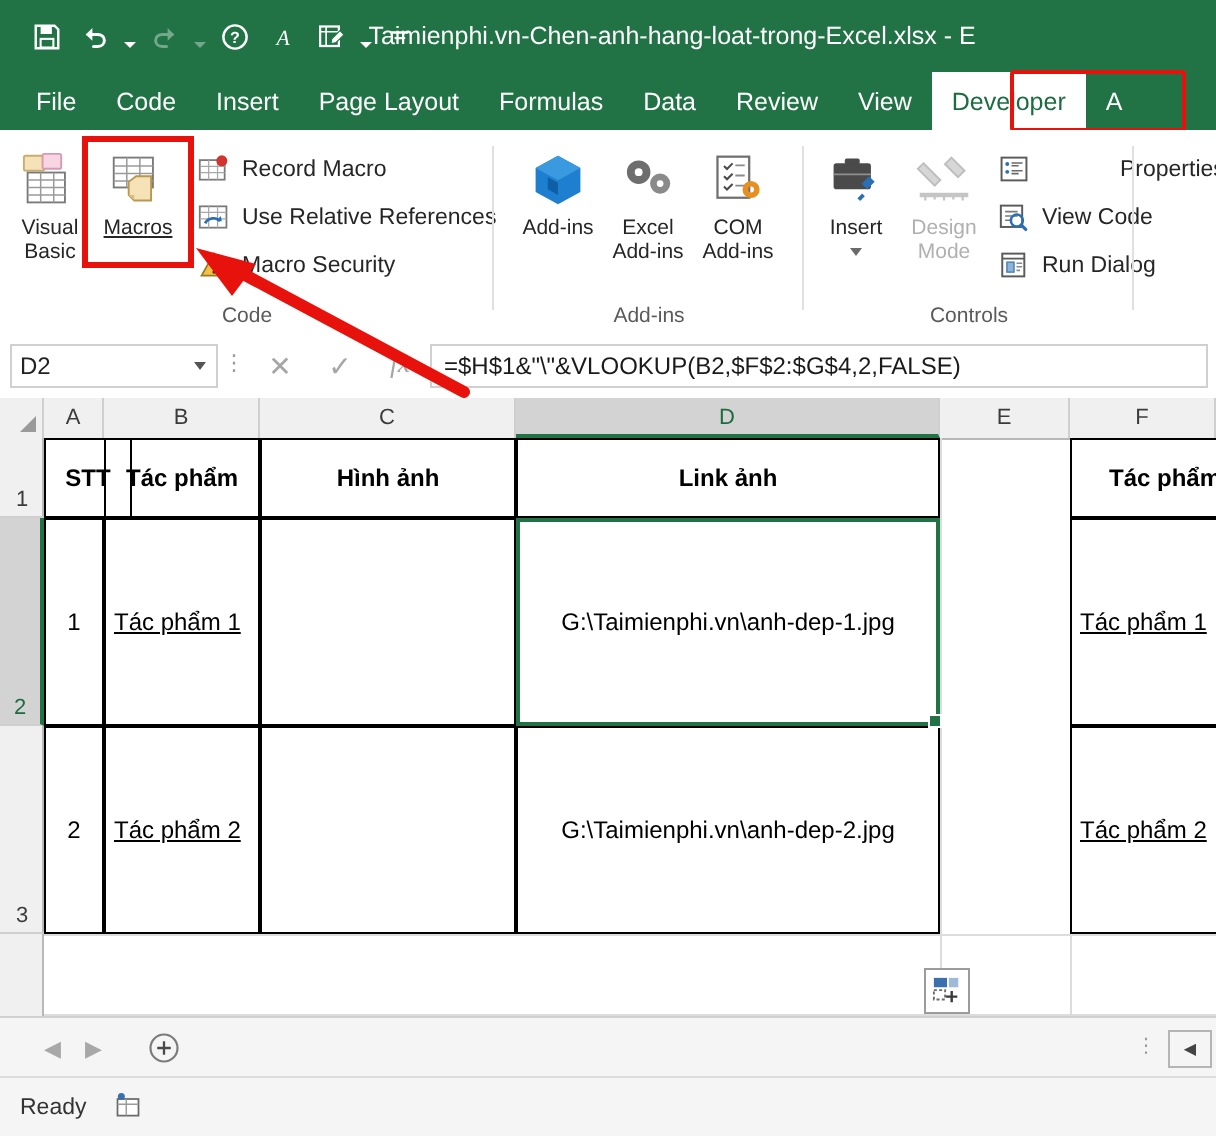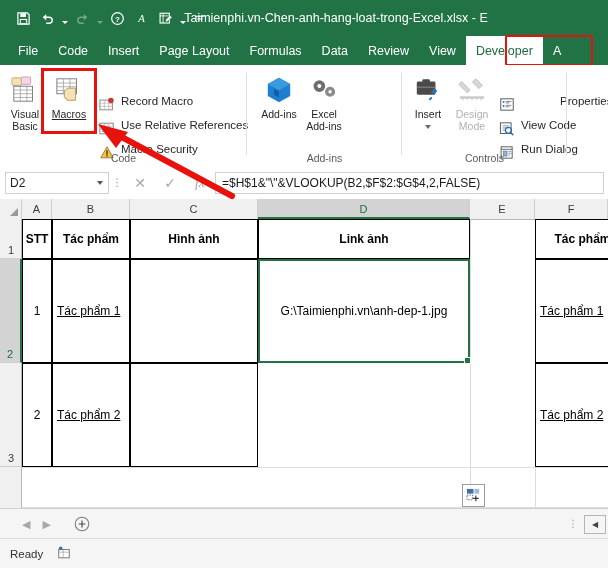--- a/index.html
+++ b/index.html
@@ -151,24 +151,24 @@
     align-items: center;
     justify-content: center;
     margin-bottom: 2px;
   }
   .bigbtn.dim { color: #b0b0b0; }
 
   .smallbtn {
     position: absolute;
     height: 21px;
     display: flex;
+    align-items: center;
     font-size: 11.5px;
     color: #262626;
     white-space: nowrap;
-    margin-top: 21px;
   }
   .smallbtn .ic {
     width: 20px;
     height: 18px;
     display: flex;
     align-items: center;
     justify-content: center;
     margin-right: 4px;
     flex: none;
   }
@@ -611,20 +611,31 @@
       </div>
       <div class="bigbtn" style="left:55px; top:8px;">
         <div class="ic">
           <svg width="30" height="28" viewBox="0 0 32 30">
               <path d="M11 4.5a6.3 6.3 0 1 1 0 12.6 6.3 6.3 0 0 1 0-12.6zm0 4.2a2.1 2.1 0 1 0 0 4.2 2.1 2.1 0 0 0 0-4.2z" fill="#6e6e6e"></path>
               <path d="M22.5 11.5a5.4 5.4 0 1 1 0 10.8 5.4 5.4 0 0 1 0-10.8zm0 3.6a1.8 1.8 0 1 0 0 3.6 1.8 1.8 0 0 0 0-3.6z" fill="#8a8a8a"></path>
             </svg>
         </div>
         <span>Excel Add-ins</span>
       </div>
+      <div class="bigbtn" style="left:100px; top:8px;">
+        <div class="ic">
+          <svg width="30" height="28" viewBox="0 0 32 30">
+              <rect x="5" y="2.5" width="17" height="22" fill="#ffffff" stroke="#6f6f6f" stroke-width="1.2"></rect>
+              <path d="M8.5 7.5l1.6 1.6 3-3M8.5 13l1.6 1.6 3-3M8.5 18.5l1.6 1.6 3-3" fill="none" stroke="#4a4a4a" stroke-width="1.1"></path>
+              <path d="M14.6 7.2h5M14.6 12.6h5M14.6 18h5" stroke="#8a8a8a" stroke-width="1"></path>
+              <path d="M23 15.5a4.6 4.6 0 1 1 0 9.2 4.6 4.6 0 0 1 0-9.2zm0 3a1.6 1.6 0 1 0 0 3.2 1.6 1.6 0 0 0 0-3.2z" fill="#e8901f"></path>
+            </svg>
+        </div>
+        <span>COM Add-ins</span>
+      </div>
       <div class="grp-label">Add-ins</div>
       <div class="grp-sep" style="left:154px;"></div>
     </div>
 
     <div class="grp" style="left:402px; width:165px;">
       <div class="bigbtn" style="left:4px; top:8px;">
         <div class="ic">
           <svg width="30" height="28" viewBox="0 0 32 30">
               <rect x="4" y="6" width="20" height="14" rx="1.5" fill="#4a4a4a"></rect>
               <rect x="10" y="3.5" width="8" height="3" rx="1" fill="#4a4a4a"></rect>
@@ -728,37 +739,38 @@
       <div class="rh" style="top:144px; height:104px;">3</div>
     </div>
 
     <div class="cells">
 
       <div class="gridline-h" style="left:0; top:248px; width:586px;"></div>
       <div class="gridline-h" style="left:0; top:288px; width:586px;"></div>
       <div class="gridline-v" style="left:448px; top:0; height:289px;"></div>
       <div class="gridline-v" style="left:513px; top:0; height:289px;"></div>
 
-      <div class="cell bordered center bold" style="left:0; top:0; width:30px; height:40px;">STT</div>
+      <div class="cell bordered center bold" style="left:0; top:0; width:44px; height:40px;">STT</div>
       <div class="cell bordered center bold" style="left:30px; top:0; width:78px; height:40px;">Tác phẩm</div>
       <div class="cell bordered center bold" style="left:236px; top:0; width:212px; height:40px;">Link ảnh</div>
       <div class="cell bordered center bold" style="left:108px; top:0; width:128px; height:40px;">Hình ảnh</div>
       <div class="cell center" style="left:448px; top:0; width:65px; height:40px;"></div>
       <div class="cell bordered center bold" style="left:513px; top:0; width:95px; height:40px;">Tác phẩm</div>
 
       <div class="cell bordered center" style="left:0; top:40px; width:30px; height:104px;">1</div>
       <div class="cell bordered pad" style="left:30px; top:40px; width:78px; height:104px;">Tác phẩm 1</div>
       <div class="cell bordered" style="left:108px; top:40px; width:128px; height:104px;"></div>
       <div class="cell bordered center" style="left:236px; top:40px; width:212px; height:104px;">G:\Taimienphi.vn\anh-dep-1.jpg</div>
       <div class="cell center" style="left:448px; top:40px; width:65px; height:104px;"></div>
       <div class="cell bordered pad" style="left:513px; top:40px; width:95px; height:104px;">Tác phẩm 1</div>
 
       <div class="cell bordered center" style="left:0; top:144px; width:30px; height:104px;">2</div>
       <div class="cell bordered pad" style="left:30px; top:144px; width:78px; height:104px;">Tác phẩm 2</div>
       <div class="cell bordered" style="left:108px; top:144px; width:128px; height:104px;"></div>
+      <div class="cell bordered center" style="left:236px; top:144px; width:212px; height:104px;">G:\Taimienphi.vn\anh-dep-2.jpg</div>
       <div class="cell center" style="left:448px; top:144px; width:65px; height:104px;"></div>
       <div class="cell bordered pad" style="left:513px; top:144px; width:95px; height:104px;">Tác phẩm 2</div>
 
       <div class="selbox" style="left:236px; top:40px; width:212px; height:104px;">
         <div class="handle"></div>
       </div>
 
       <div class="paste-opt" style="left:440px; top:265px;">
         <svg width="15" height="15" viewBox="0 0 16 16">
             <rect x="1" y="1" width="7" height="5" fill="#3a6fb0"></rect>

